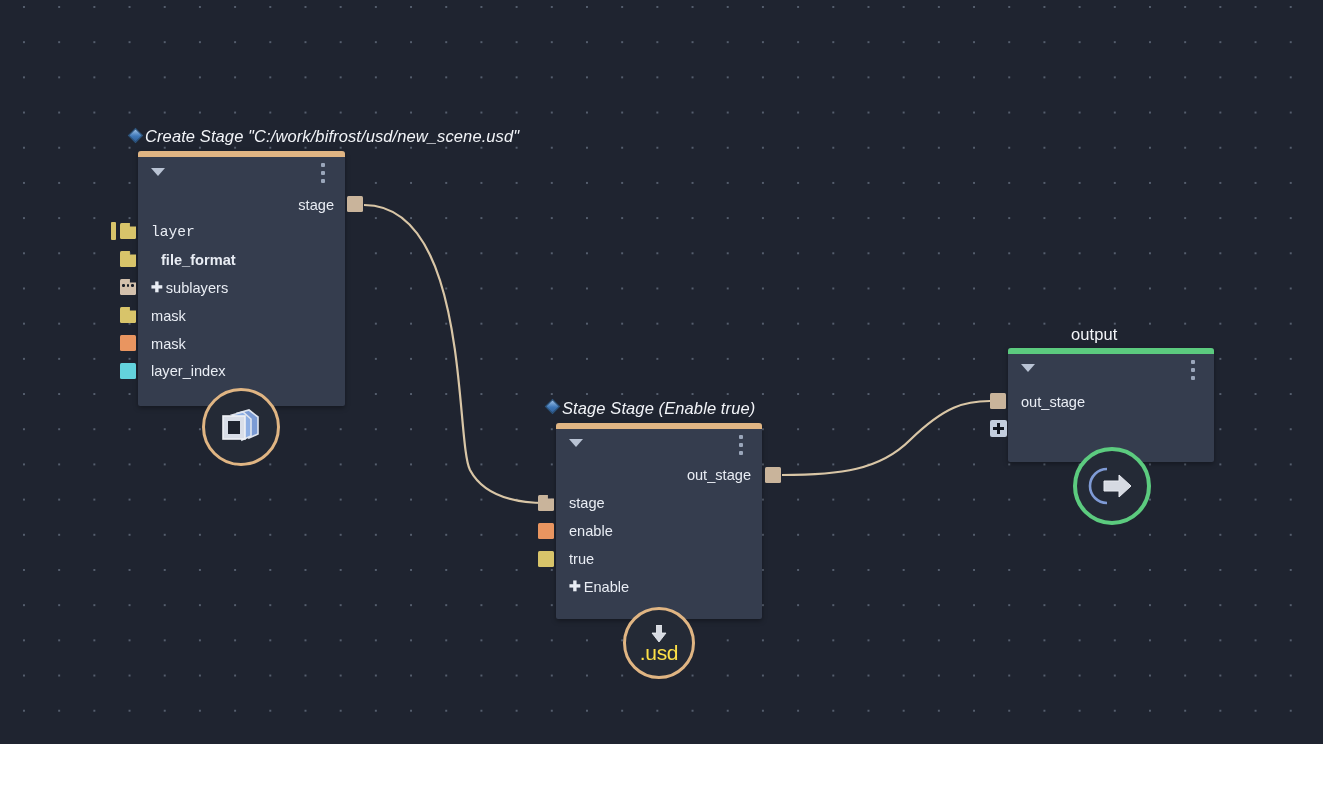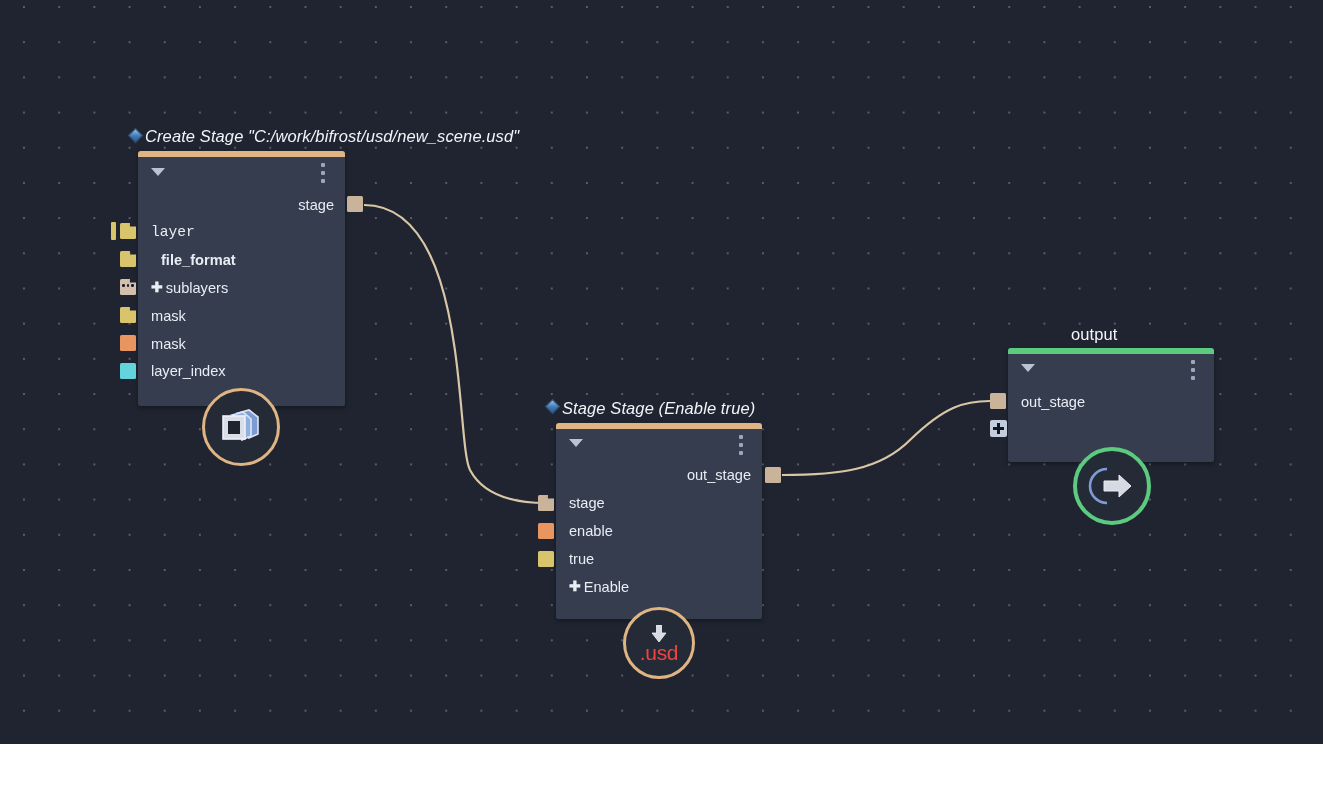--- a/index.html
+++ b/index.html
@@ -159,21 +159,21 @@
   .badge.stack {
     width: 78px; height: 78px;
     border: 3.5px solid #e0b583;
   }
   .badge.out {
     width: 78px; height: 78px;
     border: 4px solid #5ccb7f;
   }
   .usd-text {
     font-size: 21px;
-    color: #ef4444;
+    color: #fde047;
     line-height: 18px;
     margin-top: 1px;
     letter-spacing: -0.3px;
   }
 </style>
 </head>
 <body>
 
 <div id="canvas">
 

